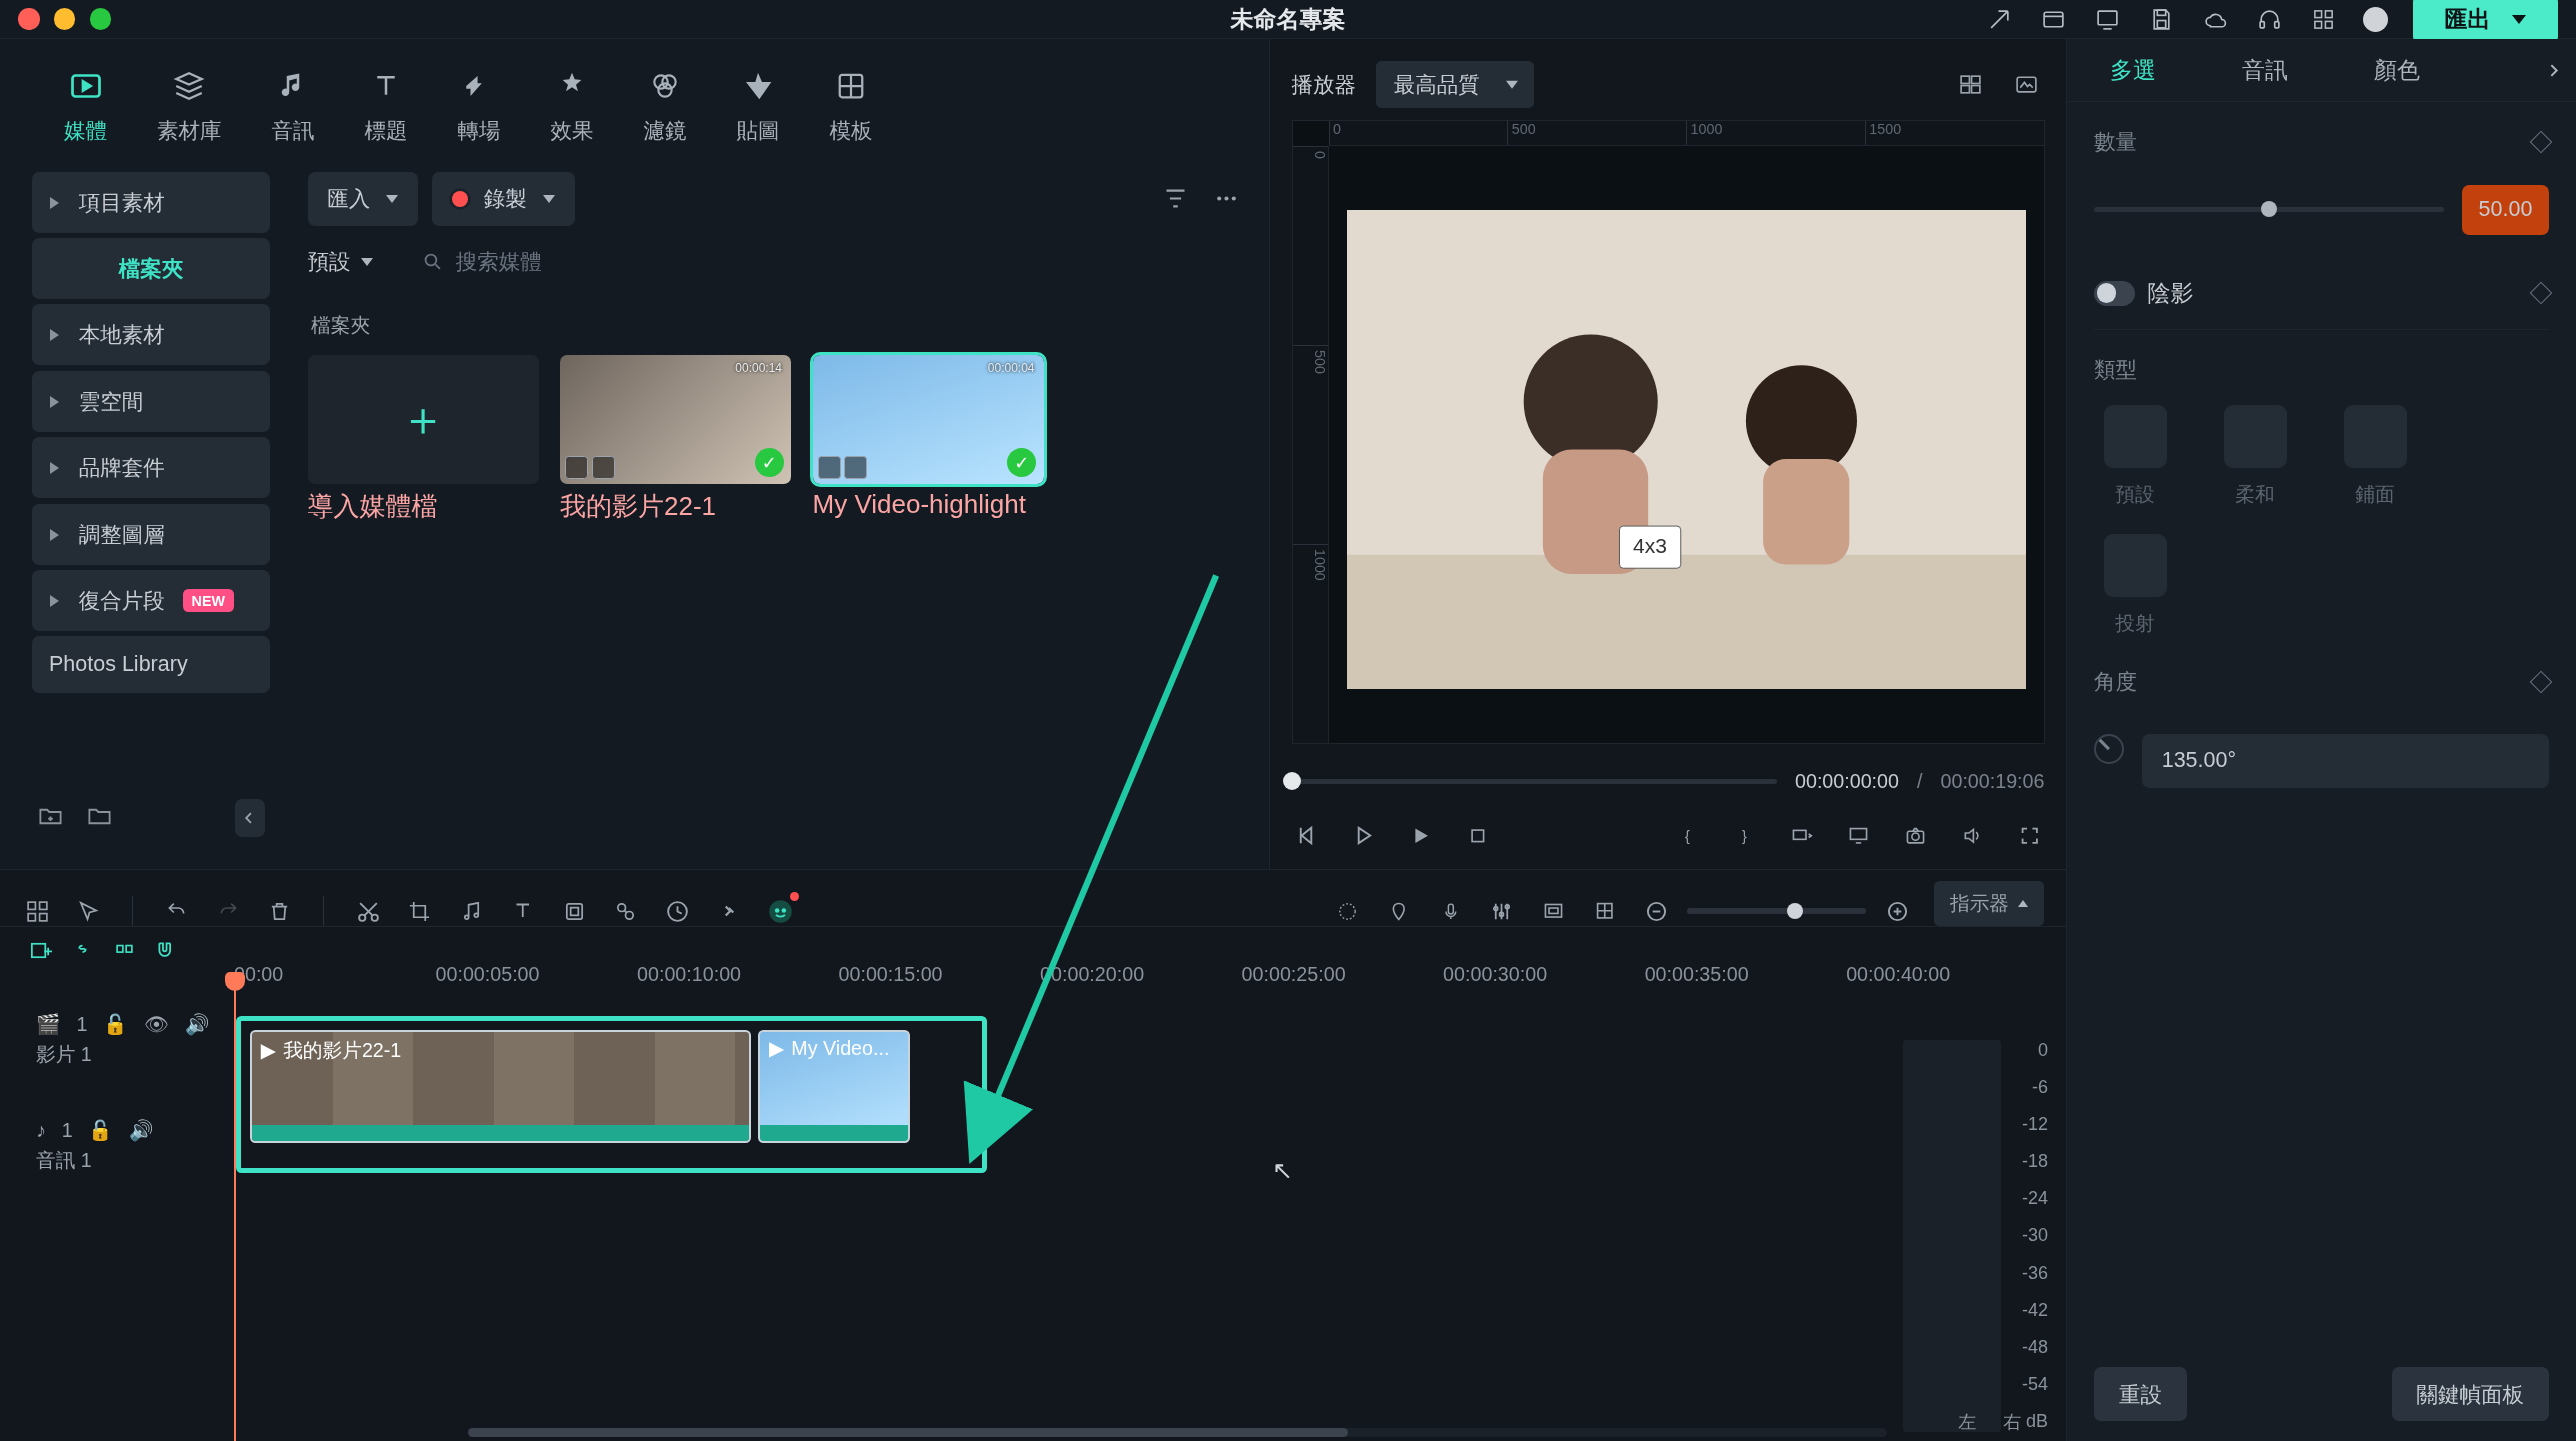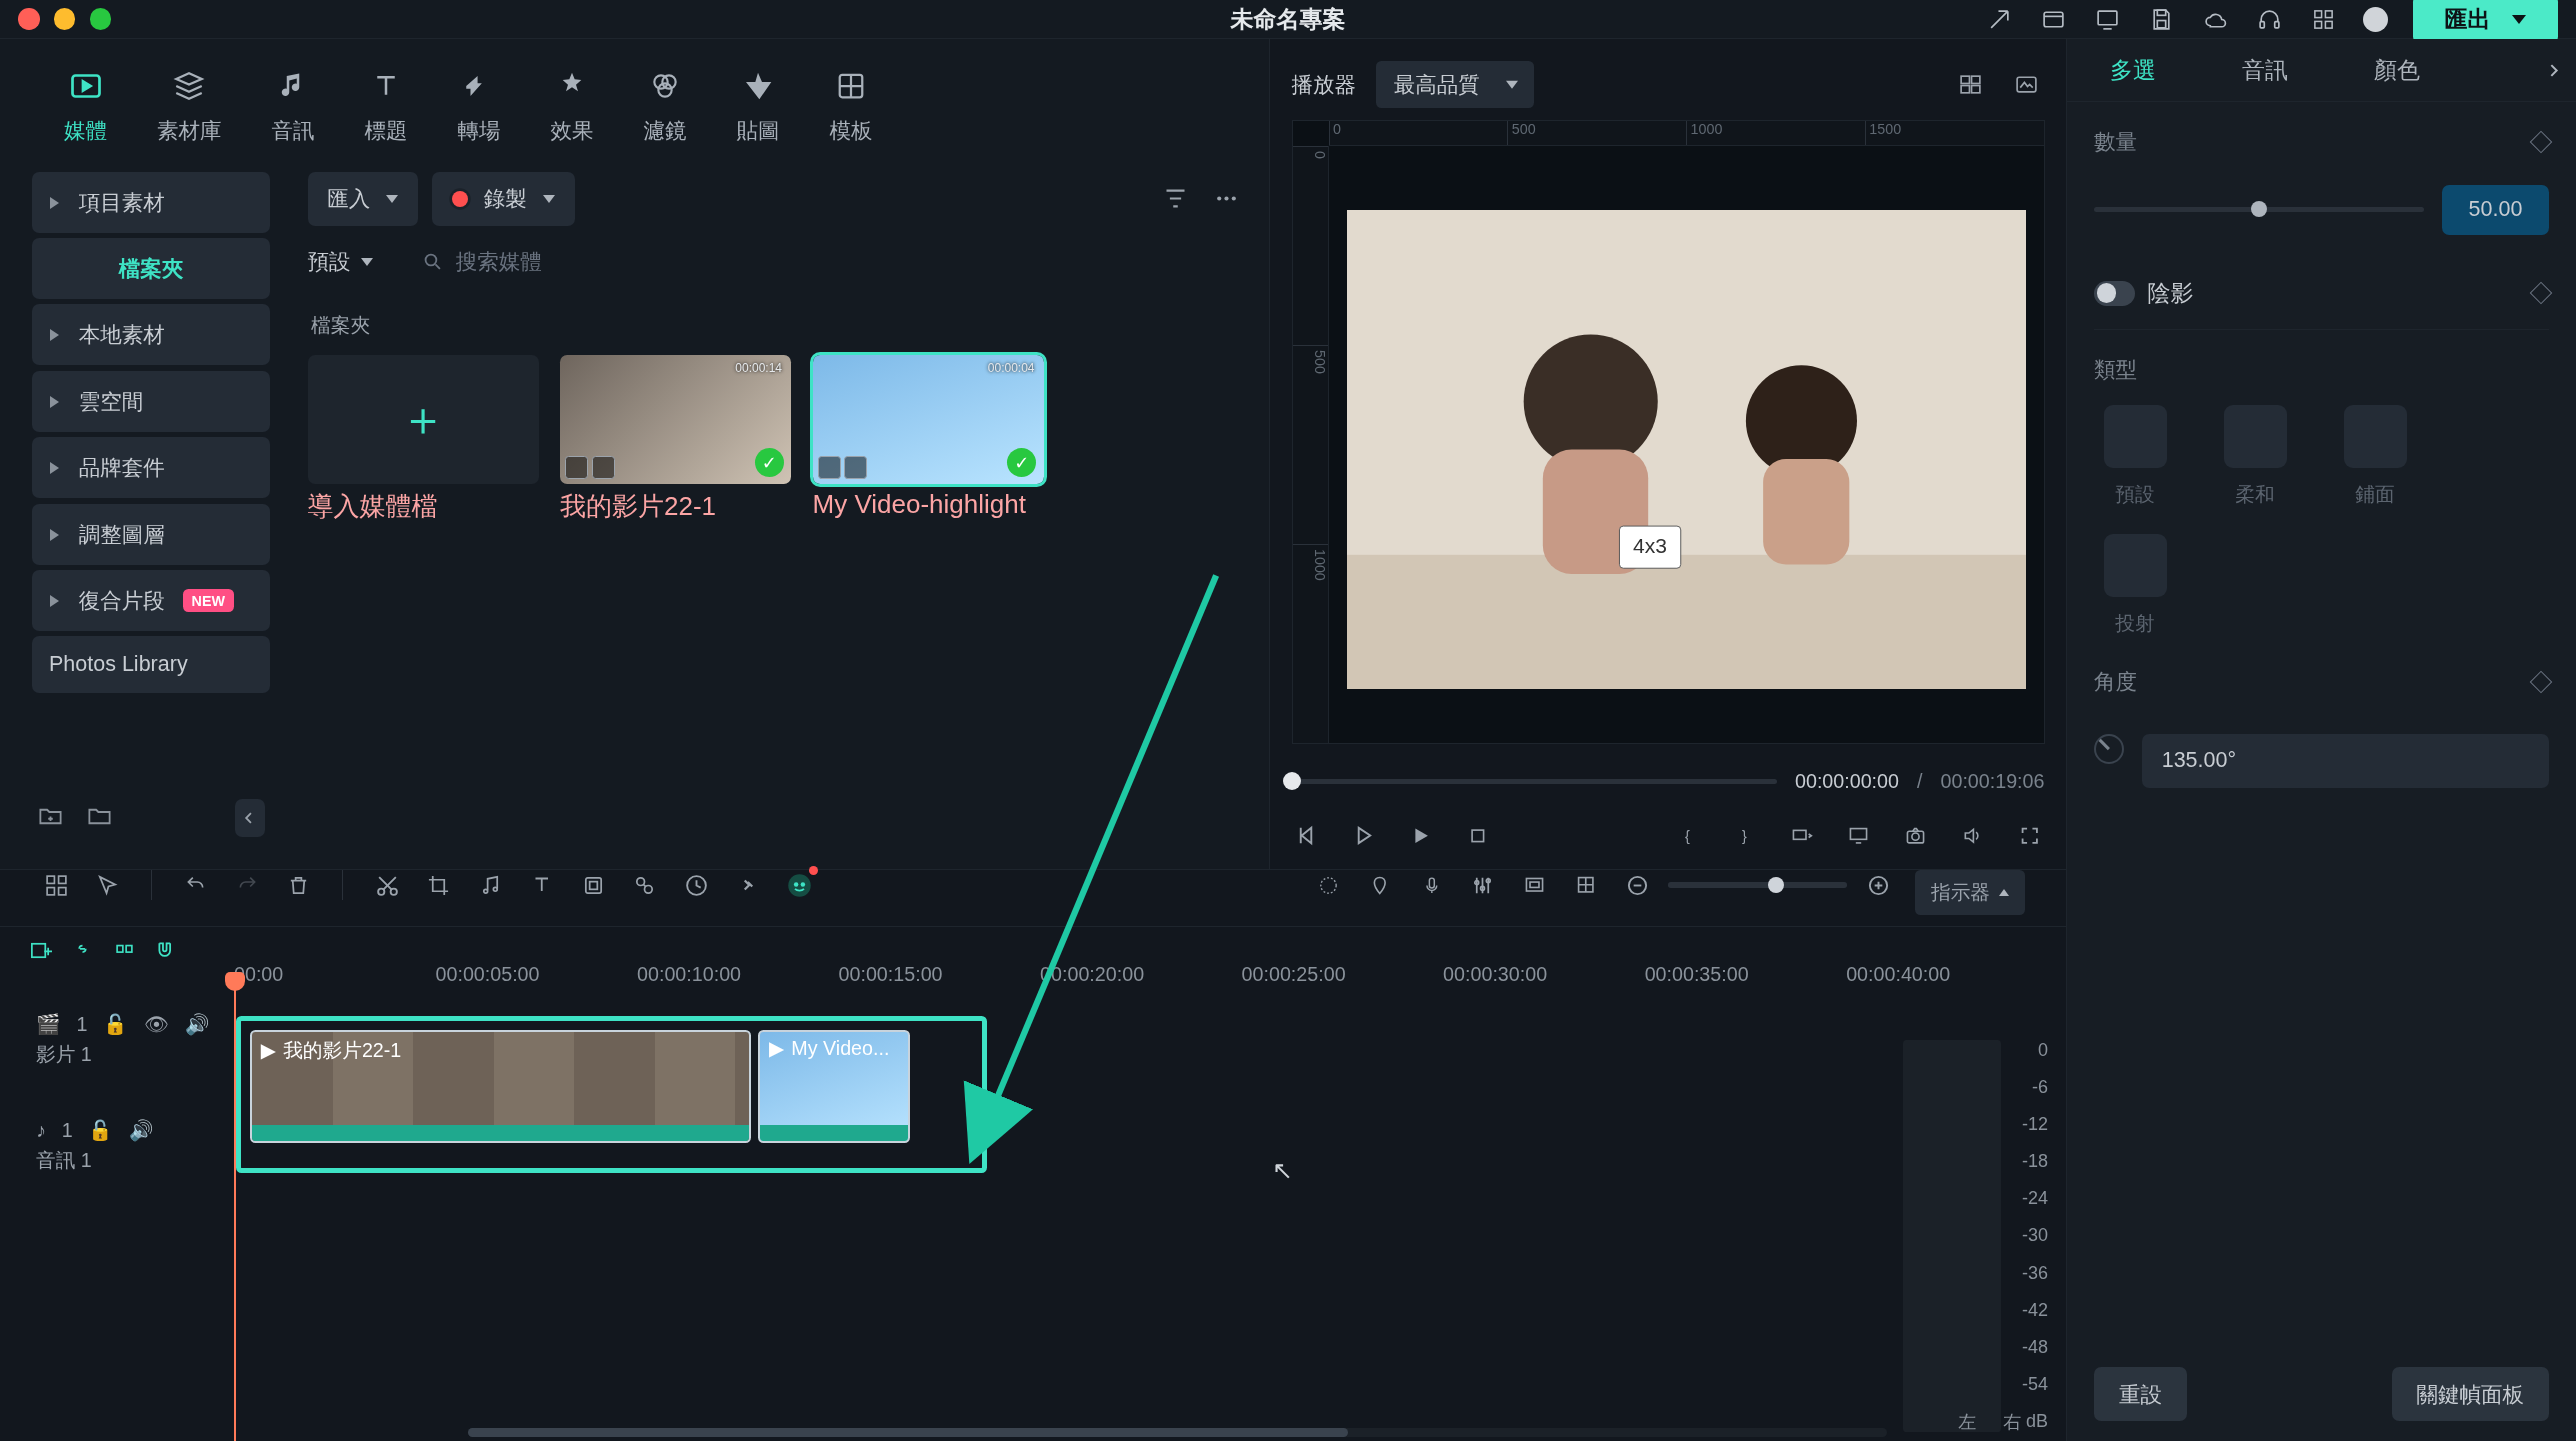--- a/index.html
+++ b/index.html
@@ -100,35 +100,35 @@
 .prop-row { height: 72px; display: flex; align-items: center; border-bottom: 0.9px solid #1e252d; gap: 12.5px; }
 .toggle { width: 41px; height: 25px; border-radius: 12.5px; background: #3a434e; position: relative; cursor: pointer; flex-shrink:0; }
 .toggle::after { content: ""; position: absolute; width: 19.7px; height: 19.7px; border-radius: 50%; background: #cfd4da; top: 2.7px; left: 2.7px; }
 .toggle.on { background: #1f9e87; }
 .toggle.on::after { left: auto; right: 2.7px; background: #3ee3c5; }
 .prop-lbl { font-size: 23px; color: #c8cdd3; }
 .diamond { margin-left: auto; width: 16px; height: 16px; border: 1.8px solid #6a7380; transform: rotate(45deg); cursor: pointer; }
 .slider-row { display: flex; align-items: center; gap: 18px; padding: 12.5px 27px; }
 .slider-row .track { flex: 1; height: 5.4px; background: #2a313a; border-radius: 2.7px; position: relative; }
 .slider-row .track .knob { position: absolute; left: 50%; top: 50%; transform: translate(-50%,-50%); width: 16px; height: 16px; border-radius: 50%; background: #aeb5bd; }
-.numbox { width: 107px; height: 50px; background: #0c4a6e; border-radius: 7.2px; display: flex; align-items: center; justify-content: center; font-size: 21.5px; color: #c8cdd3; }
+.numbox { width: 87px; height: 50px; background: #c2410c; border-radius: 7.2px; display: flex; align-items: center; justify-content: center; font-size: 21.5px; color: #c8cdd3; }
 .sec-h { font-size: 21.5px; color: #7a838d; padding: 25px 27px 16px 27px; }
 .shadow-types { display: flex; gap: 38px; padding: 5.4px 27px; color: #5c6570; }
 .shadow-card { width: 82px; text-align: center; font-size: 19.7px; }
 .shadow-card .box { width: 63px; height: 63px; margin: 0 auto 12.5px auto; background: #242c36; border-radius: 9px; }
 .angle-row { display: flex; align-items: flex-start; gap: 18px; padding: 21.5px 27px; }
 .angle-dial { width: 30px; height: 30px; border: 2.7px solid #3a434e; border-radius: 50%; position: relative; }
 .angle-dial::after { content:""; position:absolute; left:50%; top:50%; width:2.7px; height:12.5px; background:#7a838d; transform-origin: top; transform: translate(-50%,0) rotate(135deg); }
 .angle-box { flex:1; height: 54px; background: #242c36; border-radius: 7.2px; display: flex; align-items: center; padding: 0 19.7px; font-size: 21.5px; color: #c8cdd3; }
 .foot { margin-top: auto; display: flex; padding: 19.7px 27px; gap: 16px; }
 .fbtn { background: #2b343e; border-radius: 7.2px; padding: 12.5px 25px; font-size: 21.5px; color: #c8cdd3; cursor: pointer; }
 .fbtn.right { margin-left: auto; }
 
 
-.tl-tools { height: 57px; display: flex; align-items: flex-start; padding: 0 41px; gap: 21.5px; color: #9ba3ac; border-bottom: 0.9px solid #1e252d; }
+.tl-tools { height: 57px; display: flex; align-items: flex-end; padding: 0 22px; gap: 21.5px; color: #9ba3ac; border-bottom: 0.9px solid #1e252d; }
 .tl-tools .sep { width: 0.9px; height: 30px; background: #2a313a; margin: 0 7.2px; }
 .tl-tools .spacer { flex: 1; }
 .zoom { display: flex; align-items: center; gap: 16px; }
 .zoom .zbar { width: 179px; height: 5.4px; background: #2a313a; border-radius: 2.7px; position: relative; }
 .zoom .zbar .knob { position: absolute; left: 60%; top: 50%; transform: translate(-50%,-50%); width: 16px; height: 16px; border-radius: 50%; background: #cfd4da; }
 .indicator { background: #242c36; border-radius: 5.4px; padding: 9px 16px; font-size: 19.7px; display: flex; gap: 9px; align-items: center; cursor: pointer; }
 .tl-ruler-row { height: 50px; display: flex; align-items: center; position: relative; }
 .tl-ruler-left { width: 234px; display: flex; gap: 18px; padding-left: 29px; color: #3ee3c5; }
 .tl-ruler { flex: 1; position: relative; color: #8a929b; font-size: 19.7px; }
 .tl-ruler .tick { position: absolute; top: 10.7px; }

